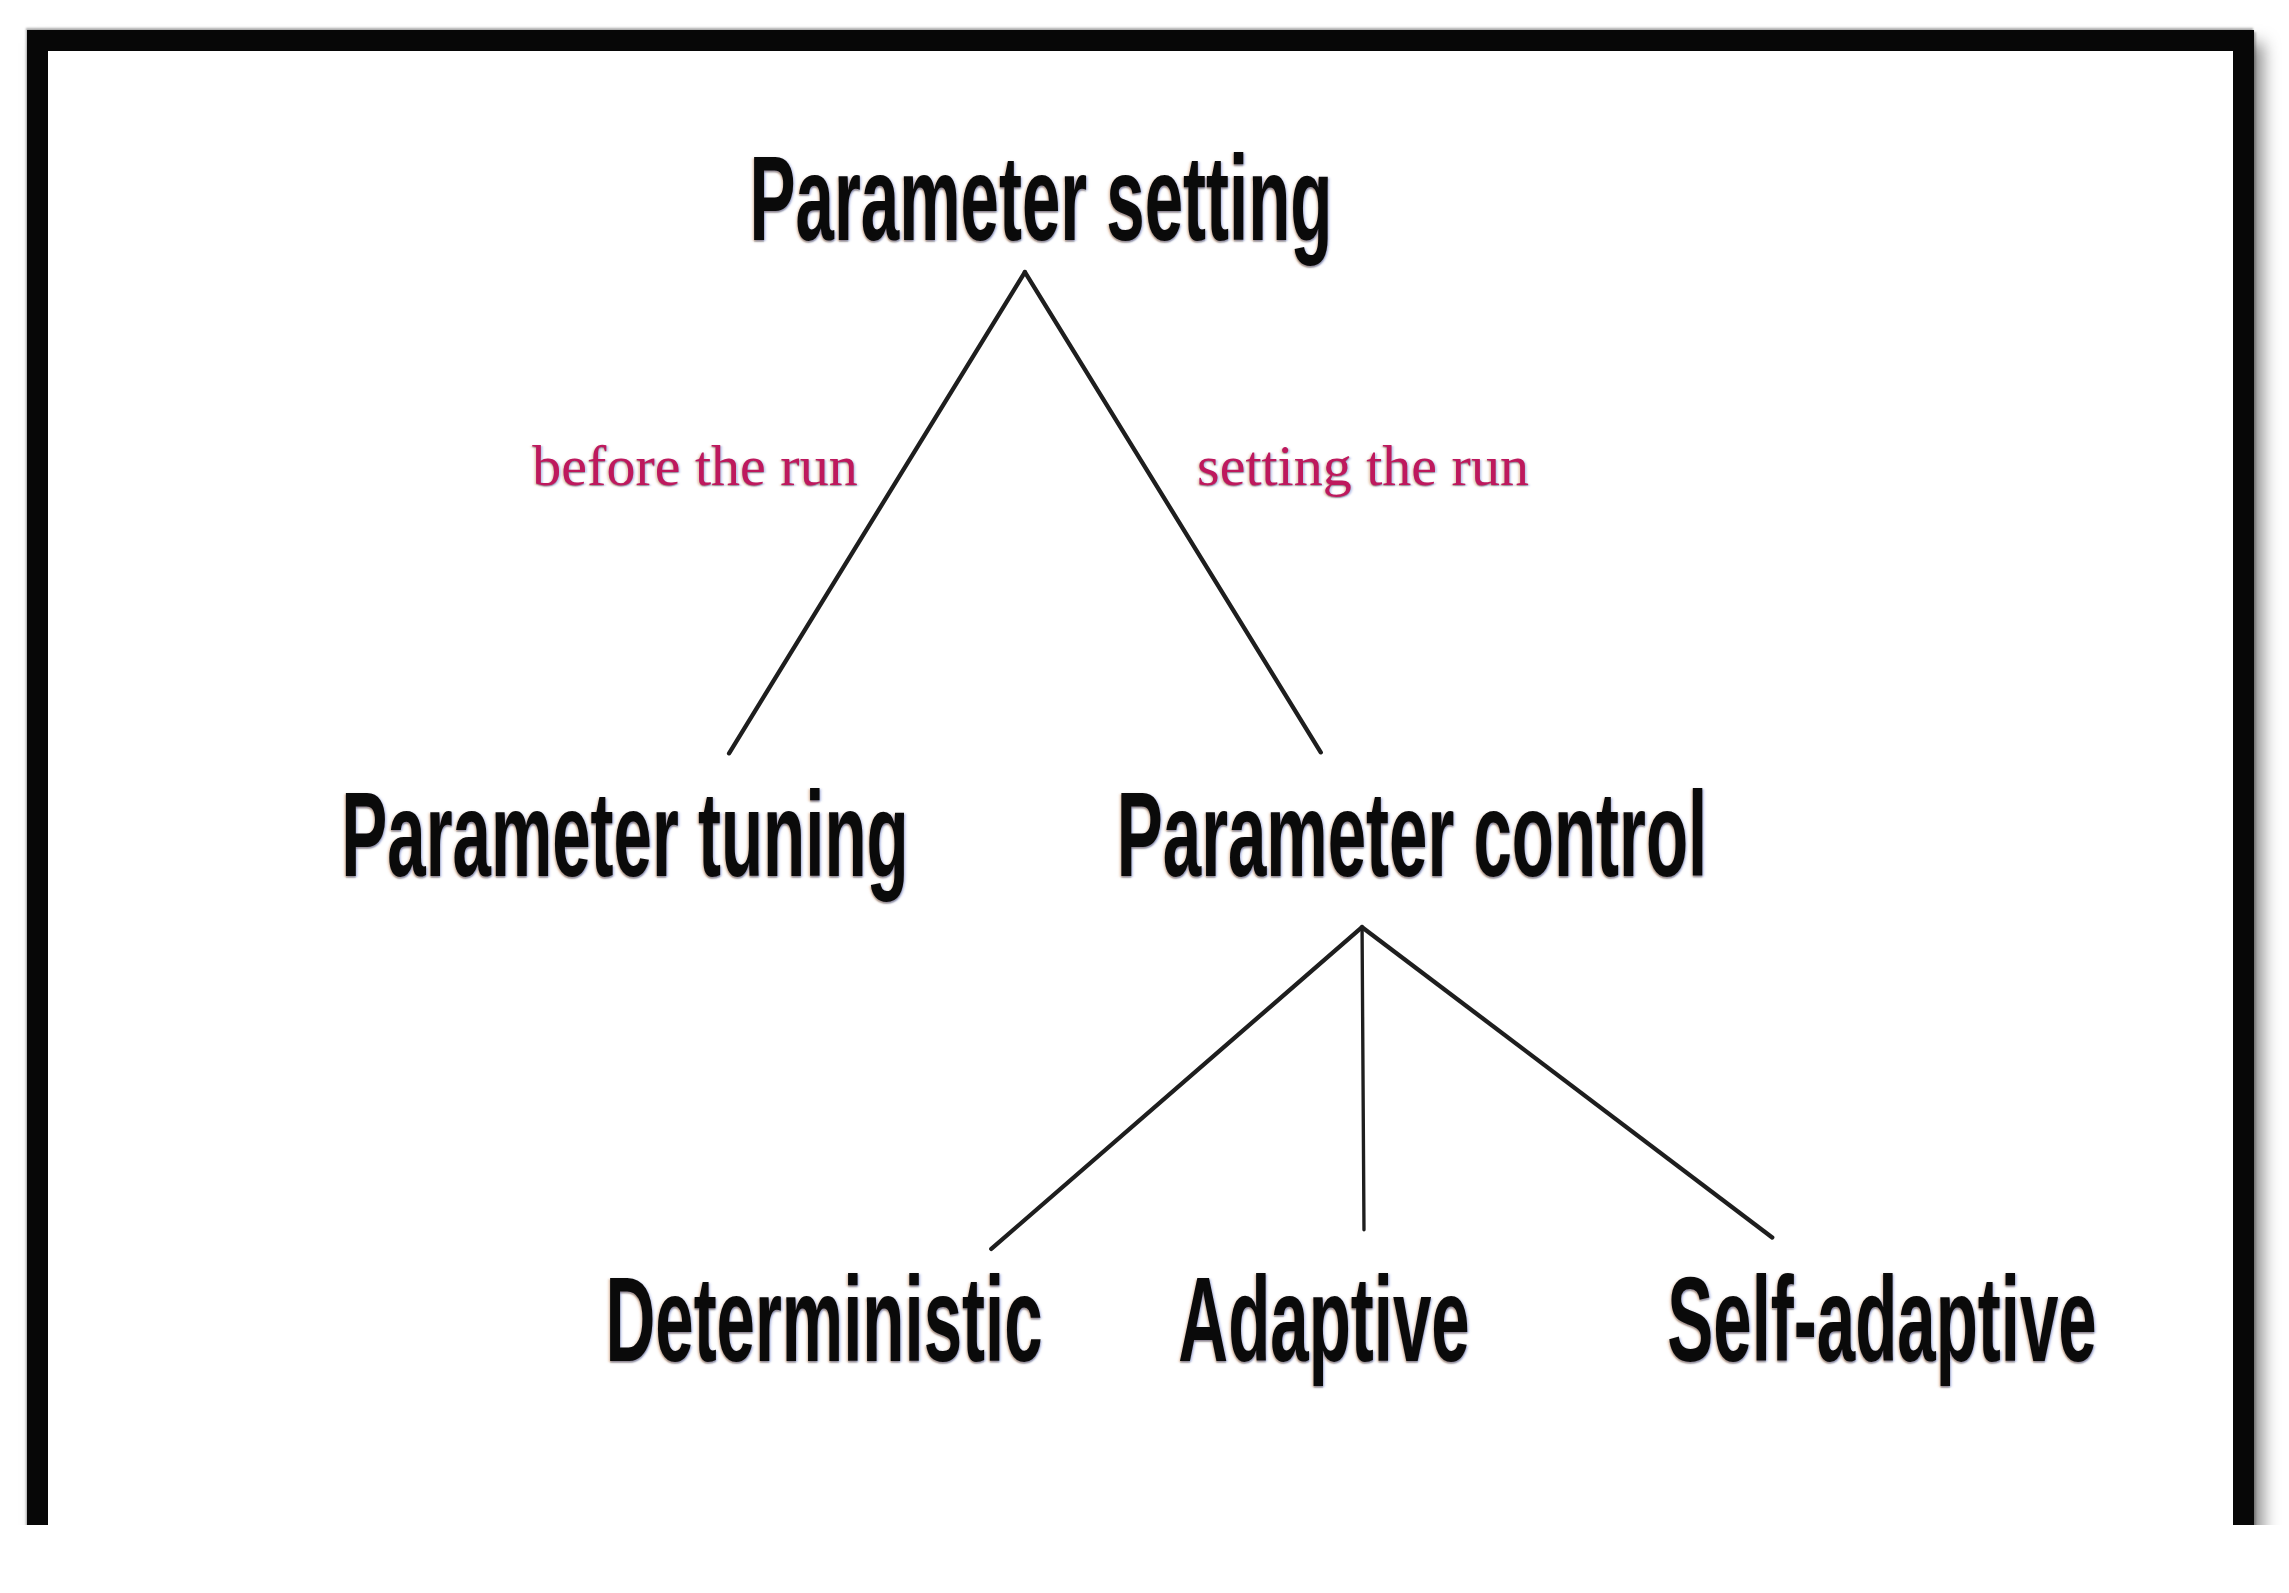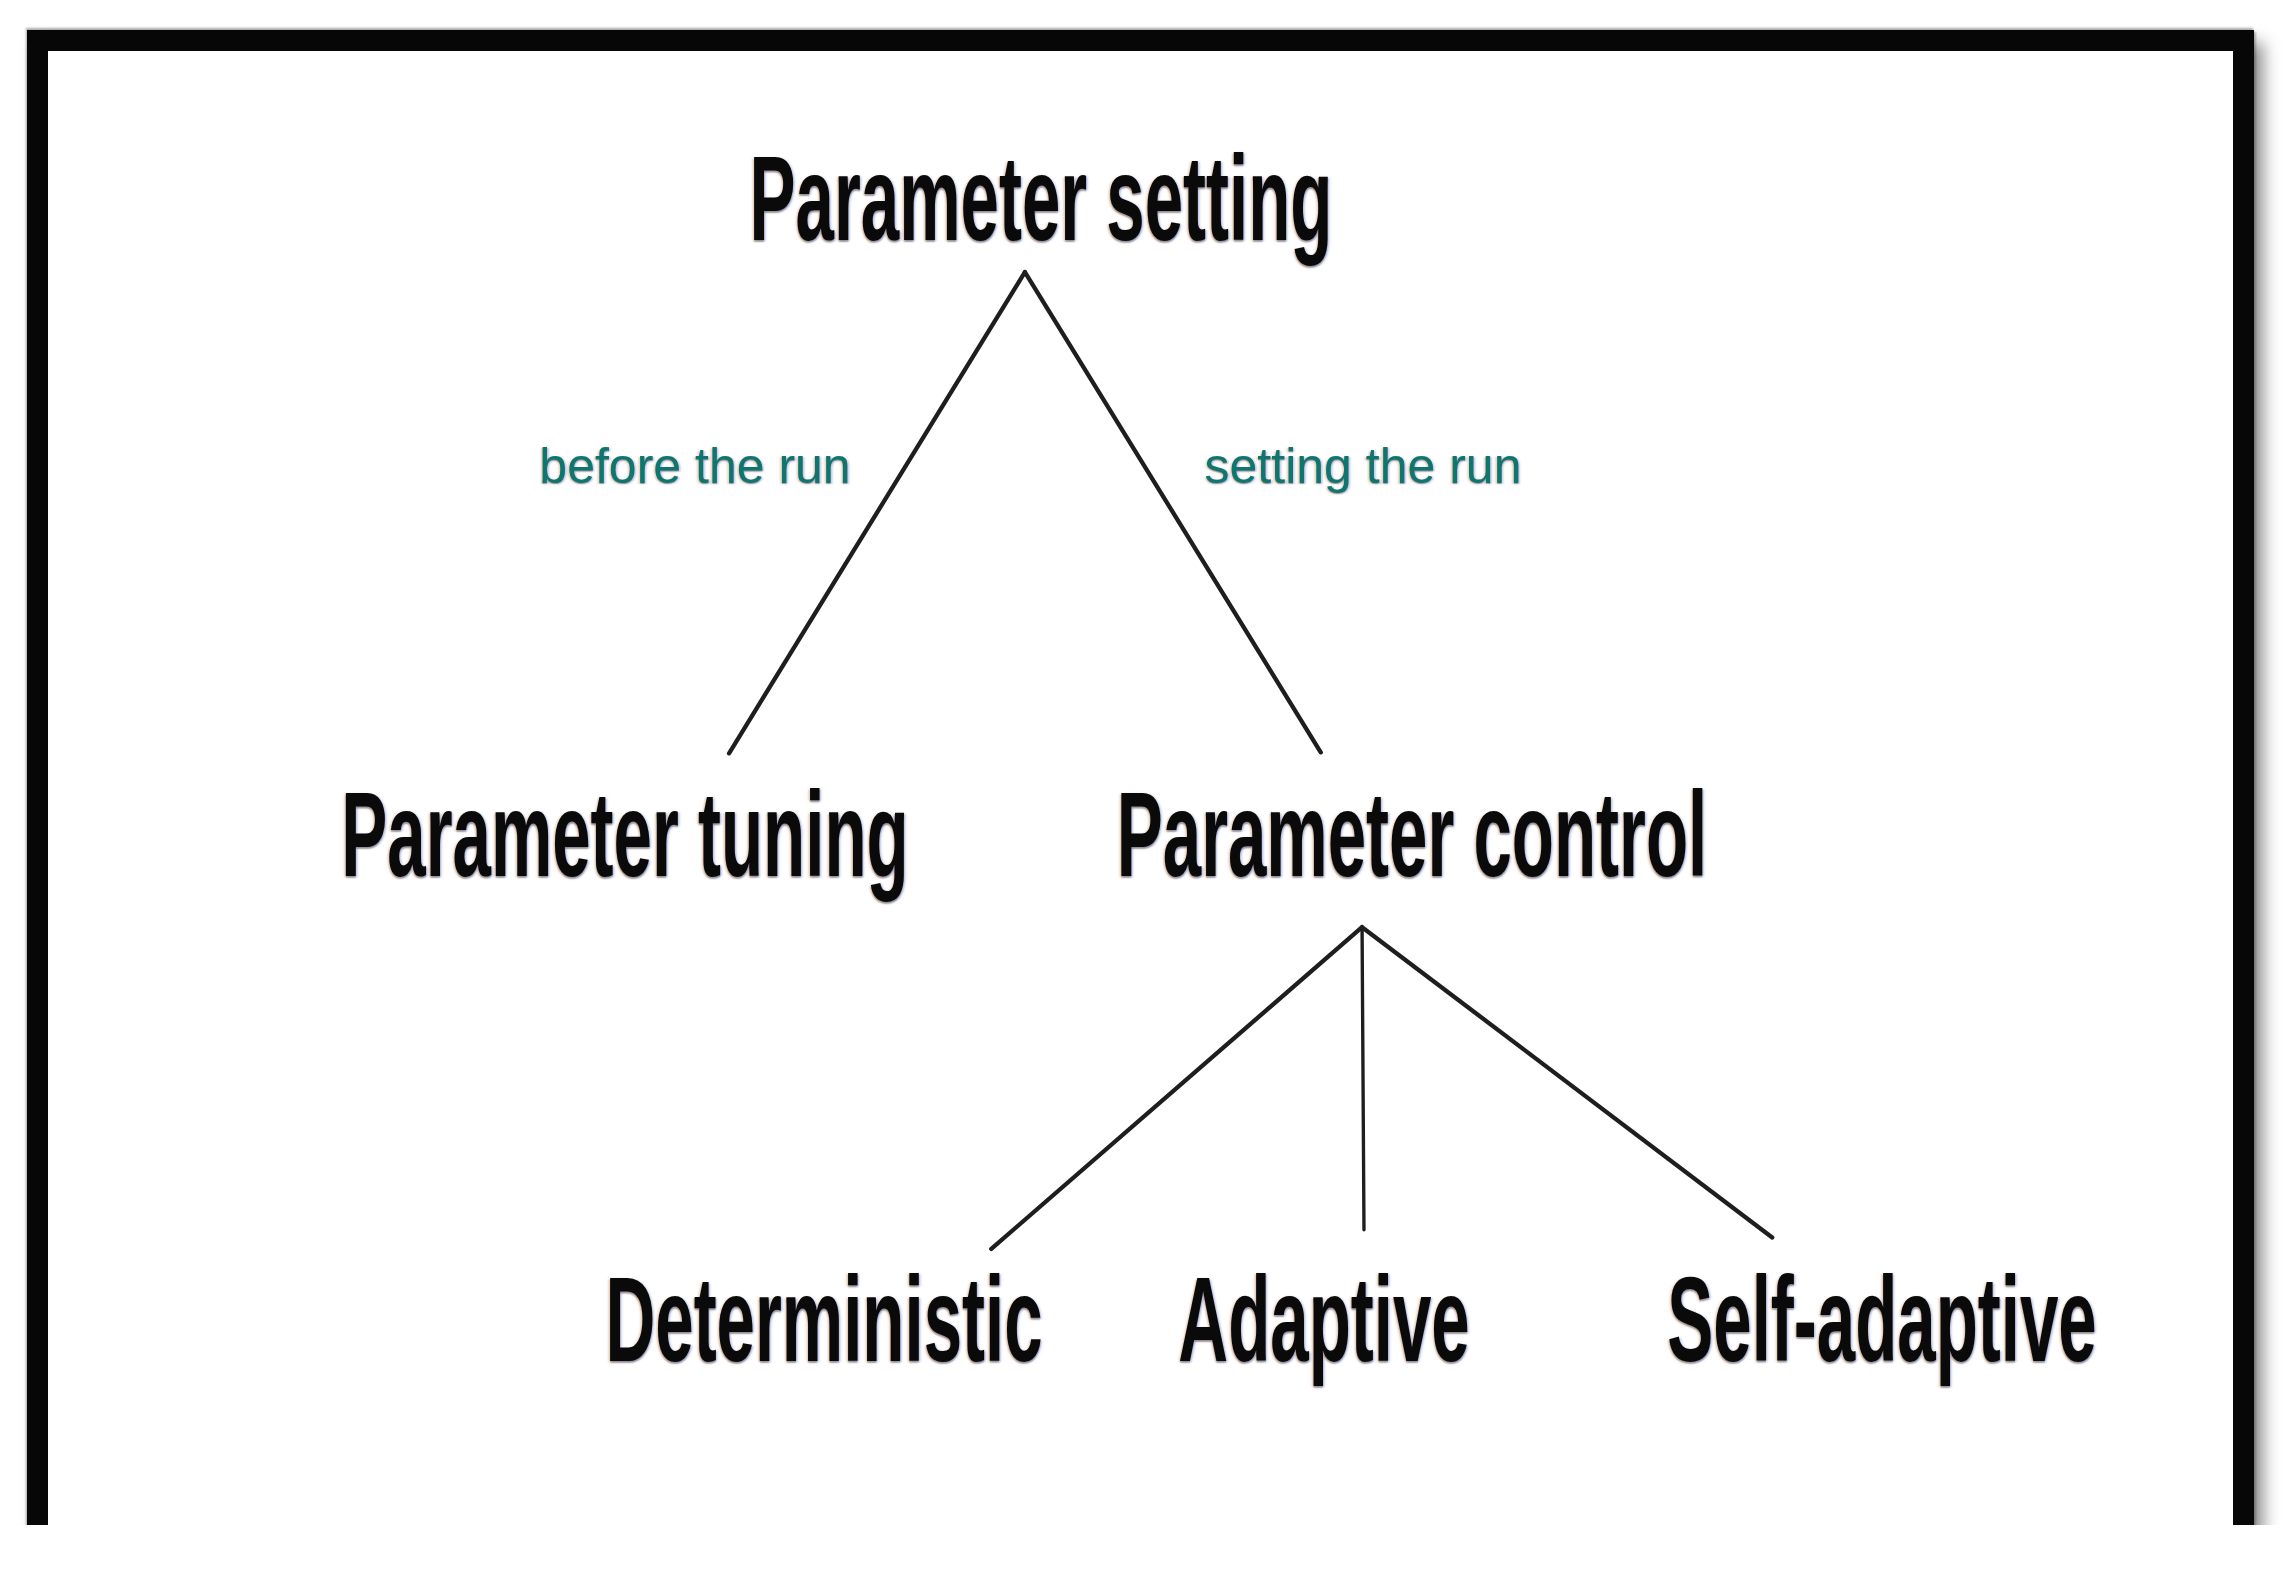--- a/index.html
+++ b/index.html
@@ -42,25 +42,25 @@
     line-height: 120px;
     color: #0a0a0a;
     white-space: nowrap;
     transform: translateX(-50%) scaleX(0.575);
     text-shadow: 2.9px 1px 2.9px rgba(40, 70, 190, 0.28),
                  -2.9px 1px 2.9px rgba(185, 95, 20, 0.28),
                  0 1.9px 1.9px rgba(0, 0, 0, 0.30);
   }
   .edge-label {
     position: absolute;
-    font-family: Liberation Sans, sans-serif;
+    font-family: Liberation Serif, serif;
     font-weight: normal;
-    font-size: 50px;
+    font-size: 58px;
     line-height: 58px;
-    color: #0f766e;
+    color: #be185d;
     white-space: nowrap;
     transform: translateX(-50%);
     text-shadow: 1.9px 1px 1.9px rgba(40, 70, 190, 0.25),
                  -1.9px 1px 1.9px rgba(185, 95, 20, 0.25),
                  0 1px 1px rgba(0, 0, 0, 0.3);
   }
   
   .pos-root        { left: 1041px; top: 138px; }
   .pos-tuning      { left: 625px;  top: 774px; }
   .pos-control     { left: 1412px; top: 774px; }

